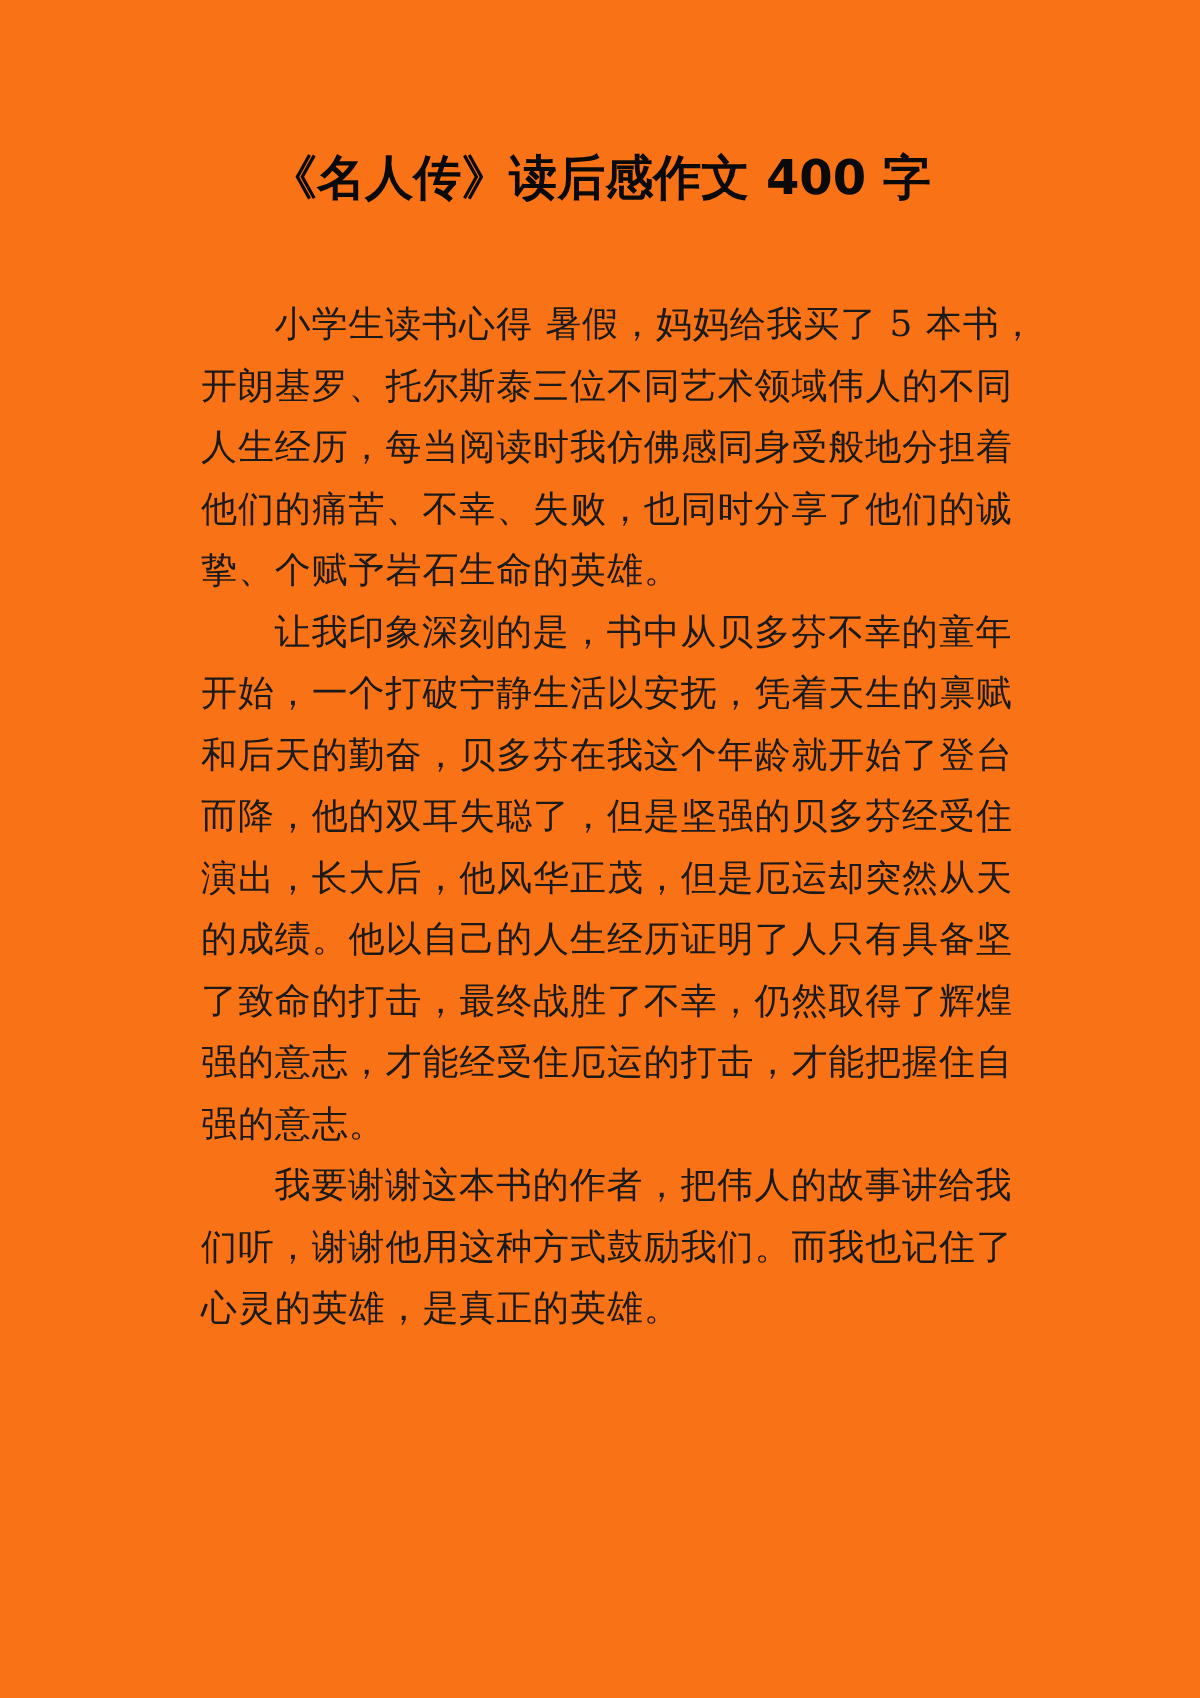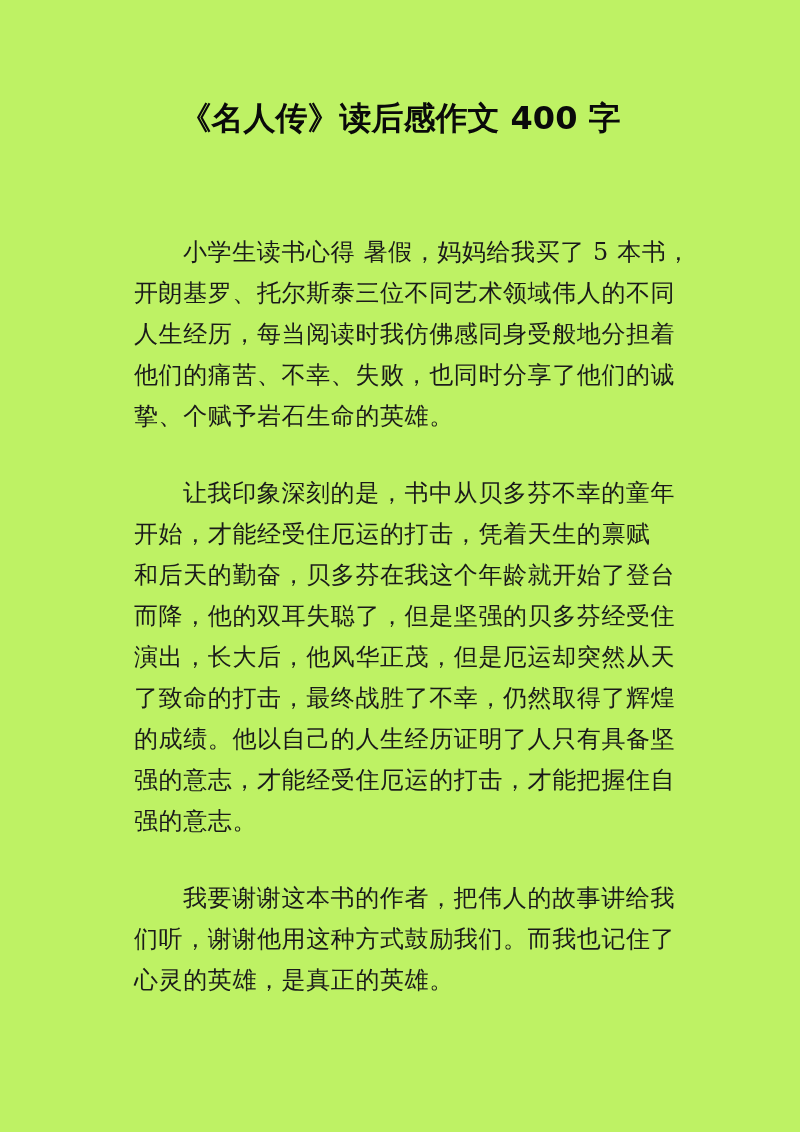--- a/index.html
+++ b/index.html
@@ -13,21 +13,21 @@
       position: relative;
       overflow: hidden;
       color: #111111;
     }
     .page {
       position: absolute;
       left: 0;
       top: 0;
       width: 800px;
       height: 1132px;
-      background: #bef264;
+      background: #f97316;
     }
     .title {
       position: absolute;
       left: 0;
       top: 96px;
       width: 800px;
       text-align: center;
       font-family: "DejaVu Sans", "Liberation Sans", sans-serif;
       font-weight: bold;
       font-size: 32px;
@@ -47,47 +47,46 @@
     }
     .line {
       display: block;
       height: 41px;
       line-height: 41px;
       white-space: nowrap;
       letter-spacing: 0.6px;
     }
     .line.indent {
       padding-left: 49px;
-      margin-top: 36px;
     }
   </style>
 </head>
 <body>
 
 <div class="page">
   <h1 class="title">《名人传》读后感作文 400 字</h1>
 
   <div class="body-text">
 
     <div>
       <span class="line indent">小学生读书心得 暑假，妈妈给我买了 5 本书，</span>
       <span class="line">开朗基罗、托尔斯泰三位不同艺术领域伟人的不同</span>
       <span class="line">人生经历，每当阅读时我仿佛感同身受般地分担着</span>
       <span class="line">他们的痛苦、不幸、失败，也同时分享了他们的诚</span>
       <span class="line">挚、个赋予岩石生命的英雄。</span>
     </div>
 
     <div>
       <span class="line indent">让我印象深刻的是，书中从贝多芬不幸的童年</span>
-      <span class="line">开始，才能经受住厄运的打击，凭着天生的禀赋</span>
+      <span class="line">开始，一个打破宁静生活以安抚，凭着天生的禀赋</span>
       <span class="line">和后天的勤奋，贝多芬在我这个年龄就开始了登台</span>
       <span class="line">而降，他的双耳失聪了，但是坚强的贝多芬经受住</span>
       <span class="line">演出，长大后，他风华正茂，但是厄运却突然从天</span>
+      <span class="line">的成绩。他以自己的人生经历证明了人只有具备坚</span>
       <span class="line">了致命的打击，最终战胜了不幸，仍然取得了辉煌</span>
-      <span class="line">的成绩。他以自己的人生经历证明了人只有具备坚</span>
       <span class="line">强的意志，才能经受住厄运的打击，才能把握住自</span>
       <span class="line">强的意志。</span>
     </div>
 
     <div>
       <span class="line indent">我要谢谢这本书的作者，把伟人的故事讲给我</span>
       <span class="line">们听，谢谢他用这种方式鼓励我们。而我也记住了</span>
       <span class="line">心灵的英雄，是真正的英雄。</span>
     </div>
   </div>

